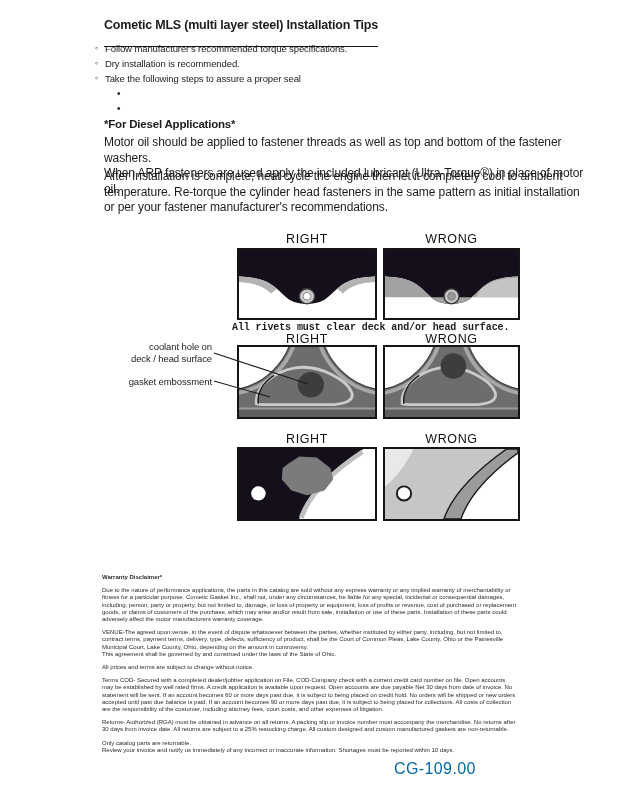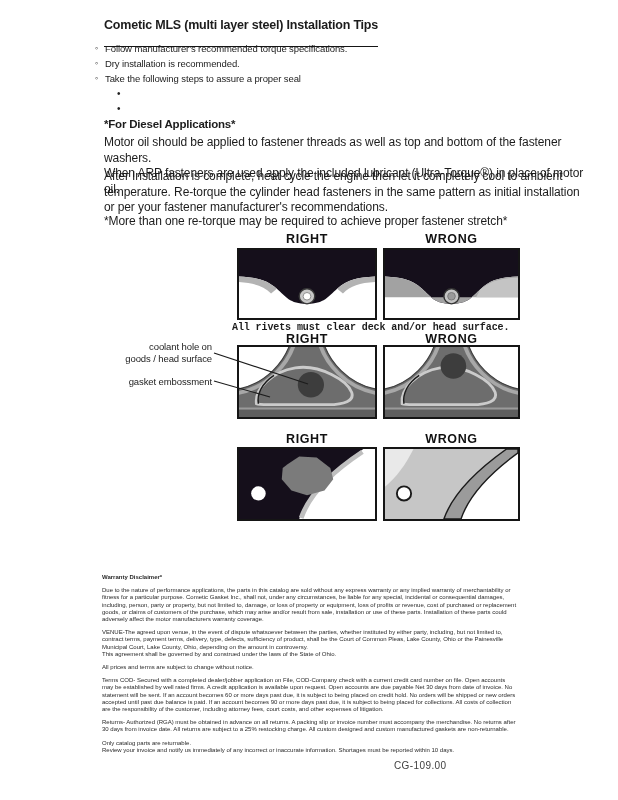--- a/index.html
+++ b/index.html
@@ -20,21 +20,21 @@
   .diesel-h { position:absolute; left:104px; top:118px; font-size:11.5px; font-weight:bold; letter-spacing:-0.2px; }
   .para { position:absolute; left:104px; width:480px; font-size:12px; line-height:15.5px;
           letter-spacing:-0.1px; white-space:pre-line; }
   .p1 { top:135px; } .p2 { top:169px; } .p3 { top:214px; }
 
   .fig { position:absolute; left:0; width:618px; }
   .fig1 { top:232px; height:100px; }
   .fig2 { top:332px; height:101px; }
   .fig3 { top:432px; height:116px; }
   .rw-label { position:absolute; font-size:12.5px; letter-spacing:0.6px; color:#111;
-              text-align:center; top:0;font-weight:bold; }
+              text-align:center; top:0; }
   .rw-left  { left:237px; width:140px; }
   .rw-right { left:383px; width:137px; }
   .panel { position:absolute; border:2px solid #151515; background:#fff; }
   .panel svg { display:block; }
   .pan-l { left:237px; width:140px; }
   .pan-r { left:383px; width:137px; }
   .fig1 .panel { top:16px; height:72px; }
   .fig2 .panel { top:13px; height:74px; }
   .fig3 .panel { top:15px; height:74px; }
   .caption { position:absolute; left:232px; width:300px; font-size:10px; font-weight:bold;
@@ -47,21 +47,21 @@
                 line-height:11.5px; letter-spacing:-0.1px; white-space:pre-line; color:#1c1c1c; }
   .sl-1 { left:62px; top:9px; }
   .sl-2 { left:62px; top:44px; }
   .leaders { position:absolute; left:0; top:0; width:618px; height:101px; pointer-events:none; }
 
   .warranty { position:absolute; left:102px; top:574px; width:416px; font-size:6px;
               line-height:7.2px; color:#2a2a2a; }
   .warranty .wh { font-weight:bold; margin-bottom:6px; }
   .warranty p { margin-bottom:6px; white-space:pre-line; }
 
-  .pagenum { position:absolute; left:394px; top:760px; font-size:10px; letter-spacing:0.4px; color:#404040; }
+  .pagenum { position:absolute; left:394px; top:760px; font-size:16px; letter-spacing:0.4px; color:#0369a1; }
 </style>
 </head>
 <body>
 
 <div class="page">
 
   <div class="title">Cometic MLS (multi layer steel) Installation Tips</div>
 
   <div class="bullets">
     <div class="b-row">
@@ -83,21 +83,20 @@
       <span class="mk">•</span>
     </div>
   </div>
 
   <div class="diesel-h">*For Diesel Applications*</div>
   <div class="para p1">Motor oil should be applied to fastener threads as well as top and bottom of the fastener washers.
 When ARP fasteners are used apply the included lubricant (Ultra-Torque®) in place of motor oil.</div>
   <div class="para p2">After Installation is complete, heat cycle the engine then let it completely cool to ambient
 temperature. Re-torque the cylinder head fasteners in the same pattern as initial installation
 or per your fastener manufacturer's recommendations.</div>
-  <div class="para p3">*More than one re-torque may be required to achieve proper fastener stretch*</div>
 
   <div class="fig fig1">
     <div class="rw-label rw-left">RIGHT</div>
     <div class="rw-label rw-right">WRONG</div>
     <div class="panel pan-l">
       <svg width="136" height="68" viewBox="0 0 140 72" preserveAspectRatio="none">
         <rect x="0" y="0" width="140" height="72" fill="#ffffff"></rect>
         <path d="M0,0 H140 V28 C122,29 112,31 101,41 C92,49 88,57 70,57 C52,57 48,49 39,41 C28,31 18,29 0,28 Z" fill="#150f1b"></path>
         <path d="M0,28 C18,29 28,31 39,41 L33,46 C25,38 16,35 0,34 Z" fill="#b3b3b3"></path>
         <path d="M140,28 C122,29 112,31 101,41 L107,46 C115,38 124,35 140,34 Z" fill="#b3b3b3"></path>
@@ -115,21 +114,21 @@
         <circle cx="70" cy="49" r="4" fill="#9a9a9a" stroke="#777777" stroke-width="1"></circle>
       </svg>
     </div>
     <div class="caption">All rivets must clear deck and/or head surface.</div>
   </div>
 
   <div class="fig fig2">
     <div class="rw-label rw-left">RIGHT</div>
     <div class="rw-label rw-right">WRONG</div>
     <div class="side-label sl-1">coolant hole on
-goods / head surface</div>
+deck / head surface</div>
     <div class="side-label sl-2">gasket embossment</div>
     <div class="panel pan-l">
       <svg width="136" height="70" viewBox="0 0 140 74" preserveAspectRatio="none">
         <rect x="0" y="0" width="140" height="74" fill="#6d6d6d"></rect>
         <circle cx="-16" cy="-26" r="76" fill="none" stroke="#a8a8a8" stroke-width="4"></circle>
         <circle cx="-16" cy="-26" r="72" fill="#ffffff" stroke="#3f3f3f" stroke-width="1.2"></circle>
         <circle cx="156" cy="-26" r="76" fill="none" stroke="#a8a8a8" stroke-width="4"></circle>
         <circle cx="156" cy="-26" r="72" fill="#ffffff" stroke="#3f3f3f" stroke-width="1.2"></circle>
         <rect x="0" y="66" width="140" height="8" fill="#5e5e5e"></rect>
         <line x1="0" y1="65" x2="140" y2="65" stroke="#9a9a9a" stroke-width="2"></line>

